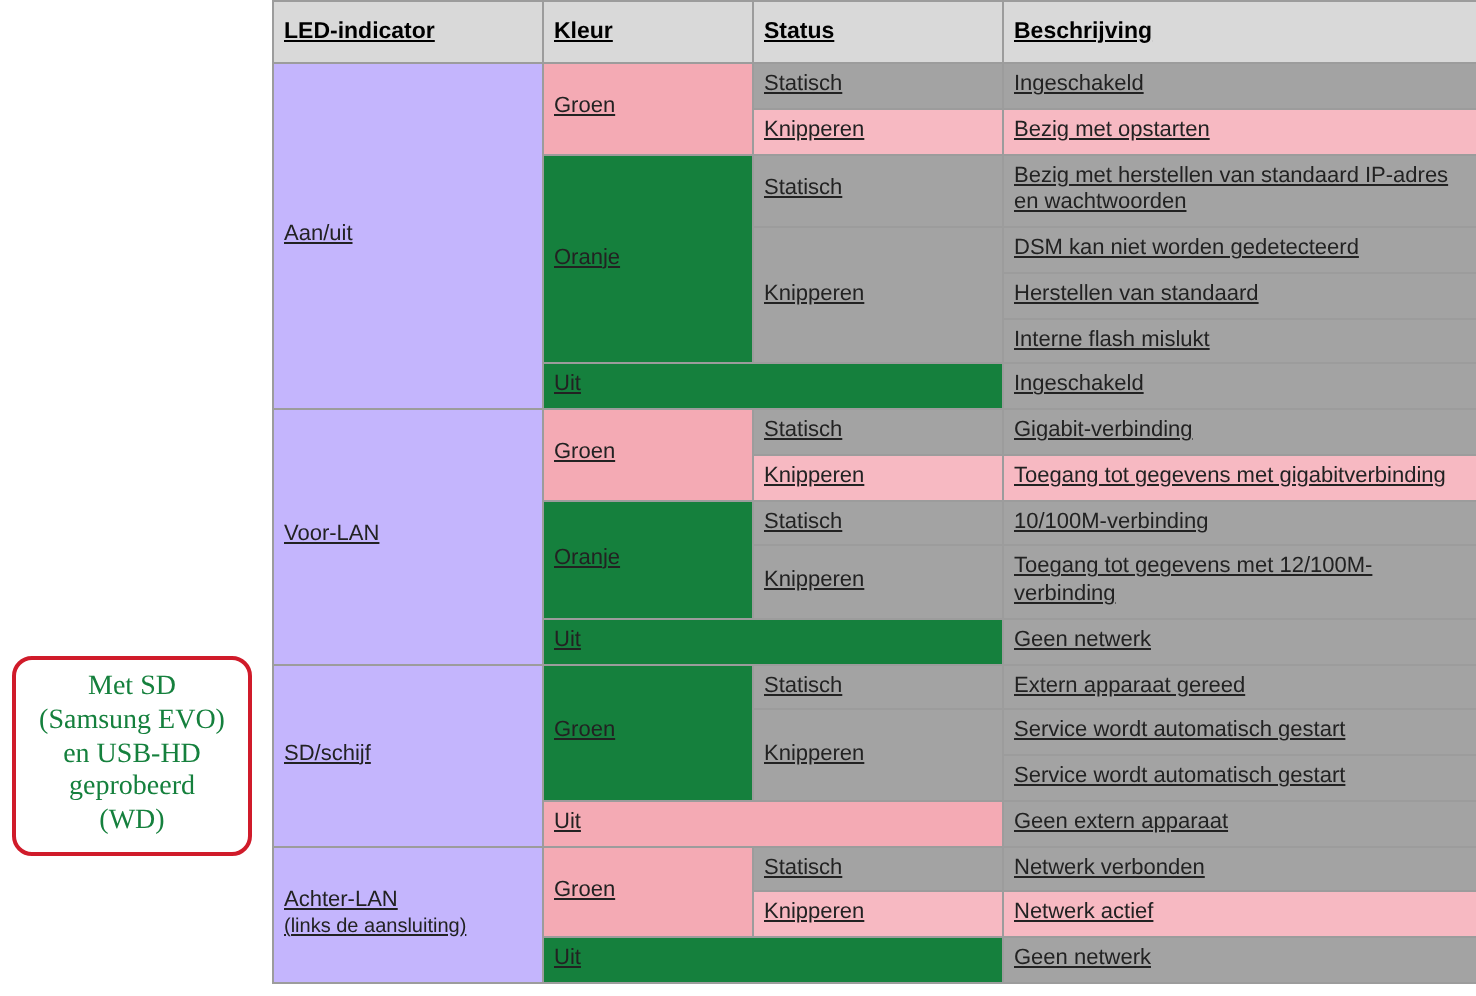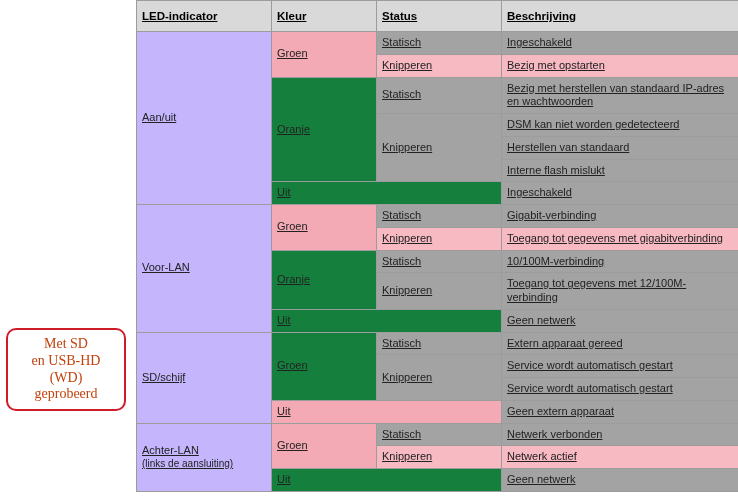--- a/index.html
+++ b/index.html
@@ -80,21 +80,21 @@
     left: 6px;
     top: 328px;
     width: 120px;
     border: 2px solid #d01b2a;
     border-radius: 10px;
     background: #ffffff;
     padding: 6px 4px;
     text-align: center;
     font-family: "Liberation Serif", serif;
     font-size: 14px;
-    color: #c2410c;
+    color: #15803d;
     line-height: 1.2;
     box-sizing: border-box;
   }
   #callout .line { display: block; }
 </style>
 </head>
 <body>
 
 <div id="page">
 
@@ -195,18 +195,19 @@
         </tr>
         <tr>
           <td rowspan="1" class="color-plain" colspan="2">Uit</td>
           <td class="desc-cell cell-white">Geen netwerk</td>
         </tr>
       </tbody>
   </table>
 
   <div id="callout">
     <span class="line">Met SD</span>
+    <span class="line">(Samsung EVO)</span>
     <span class="line">en USB-HD</span>
+    <span class="line">geprobeerd</span>
     <span class="line">(WD)</span>
-    <span class="line">geprobeerd</span>
   </div>
 
 </div>
 
 </body></html>

